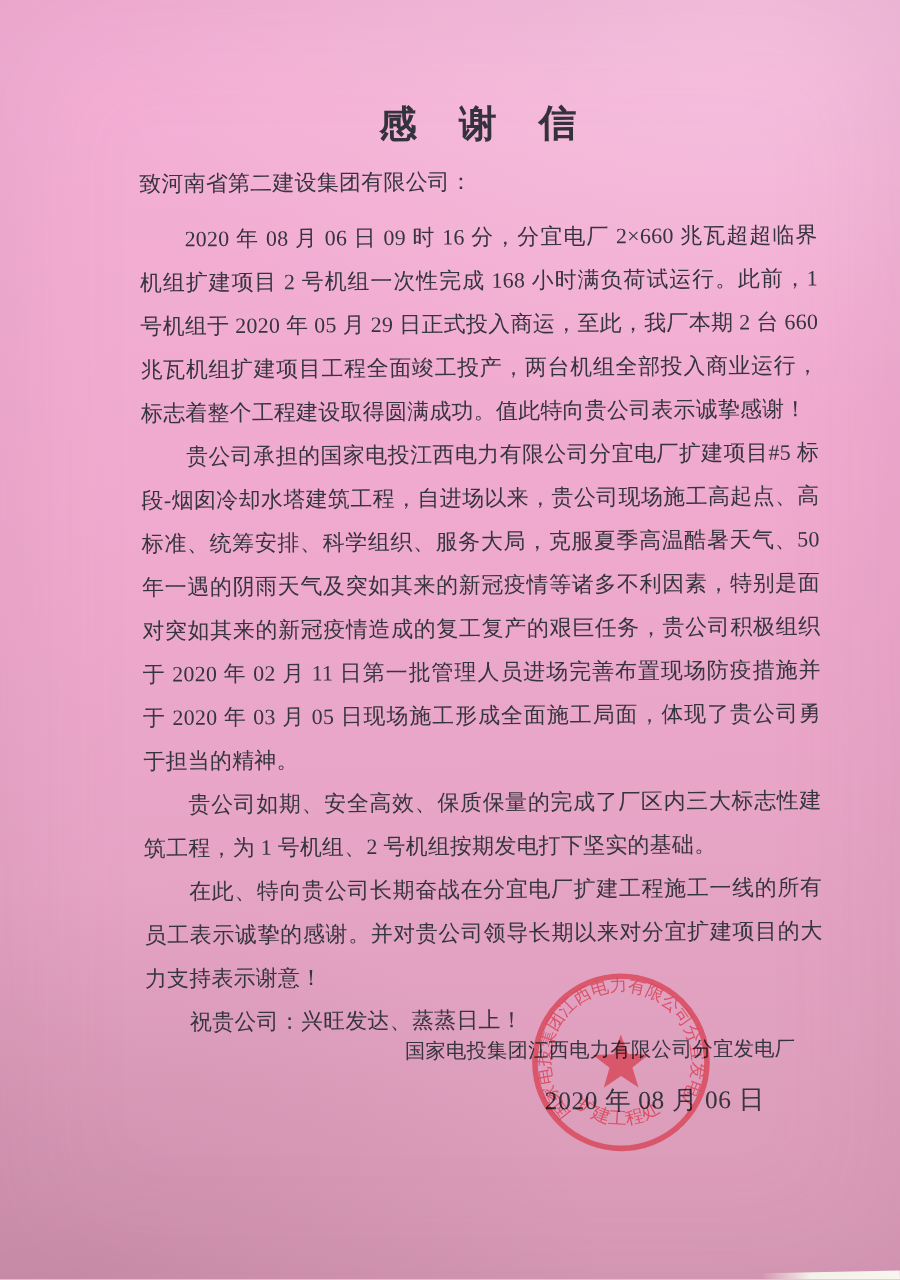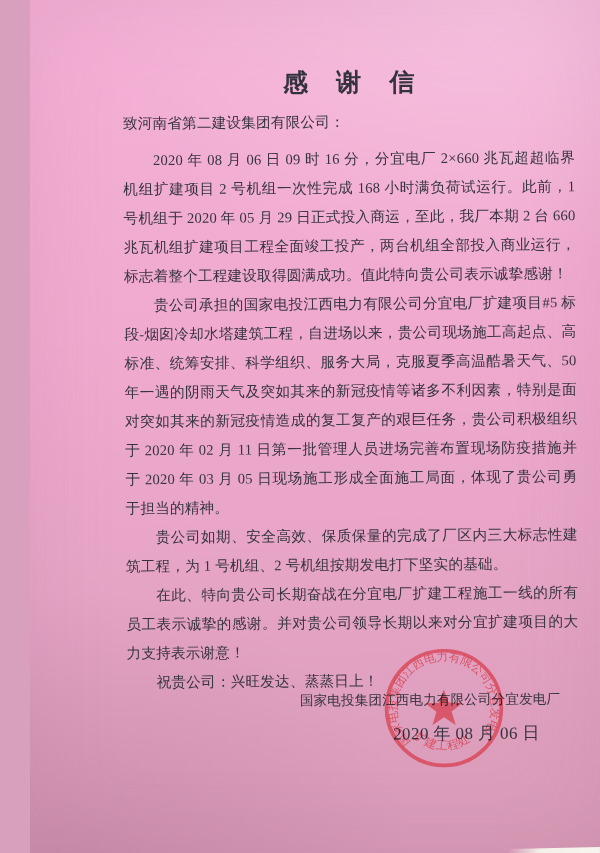--- a/index.html
+++ b/index.html
@@ -11,21 +11,20 @@
     position: relative; width: 600px; height: 853px;
     background: #d9a0bd; overflow: hidden;
   }
   .paper {
     position: absolute; inset: 0;
     background:
       radial-gradient(120% 55% at 82% 0%, rgba(255,236,249,0.30), rgba(255,236,249,0) 60%),
       radial-gradient(95% 50% at 8% 100%, rgba(118,62,92,0.14), rgba(118,62,92,0) 62%),
       linear-gradient(178deg, #f4b0d6 0%, #f0aacf 38%, #e6a4c5 68%, #d79ab6 100%);
     box-shadow: inset 0 0 90px rgba(150,90,120,0.14);
-    margin-left: 30px;
   }
   .tilt {
     position: absolute; inset: 0;
     transform: rotate(-0.4deg);
     color: #36343e;
   }
   .title {
     position: absolute; top: 66px; left: 95px; width: 452px;
     margin: 0; text-align: center;
     font-size: 25px; font-weight: 700; letter-spacing: 11px; text-indent: 11px;

